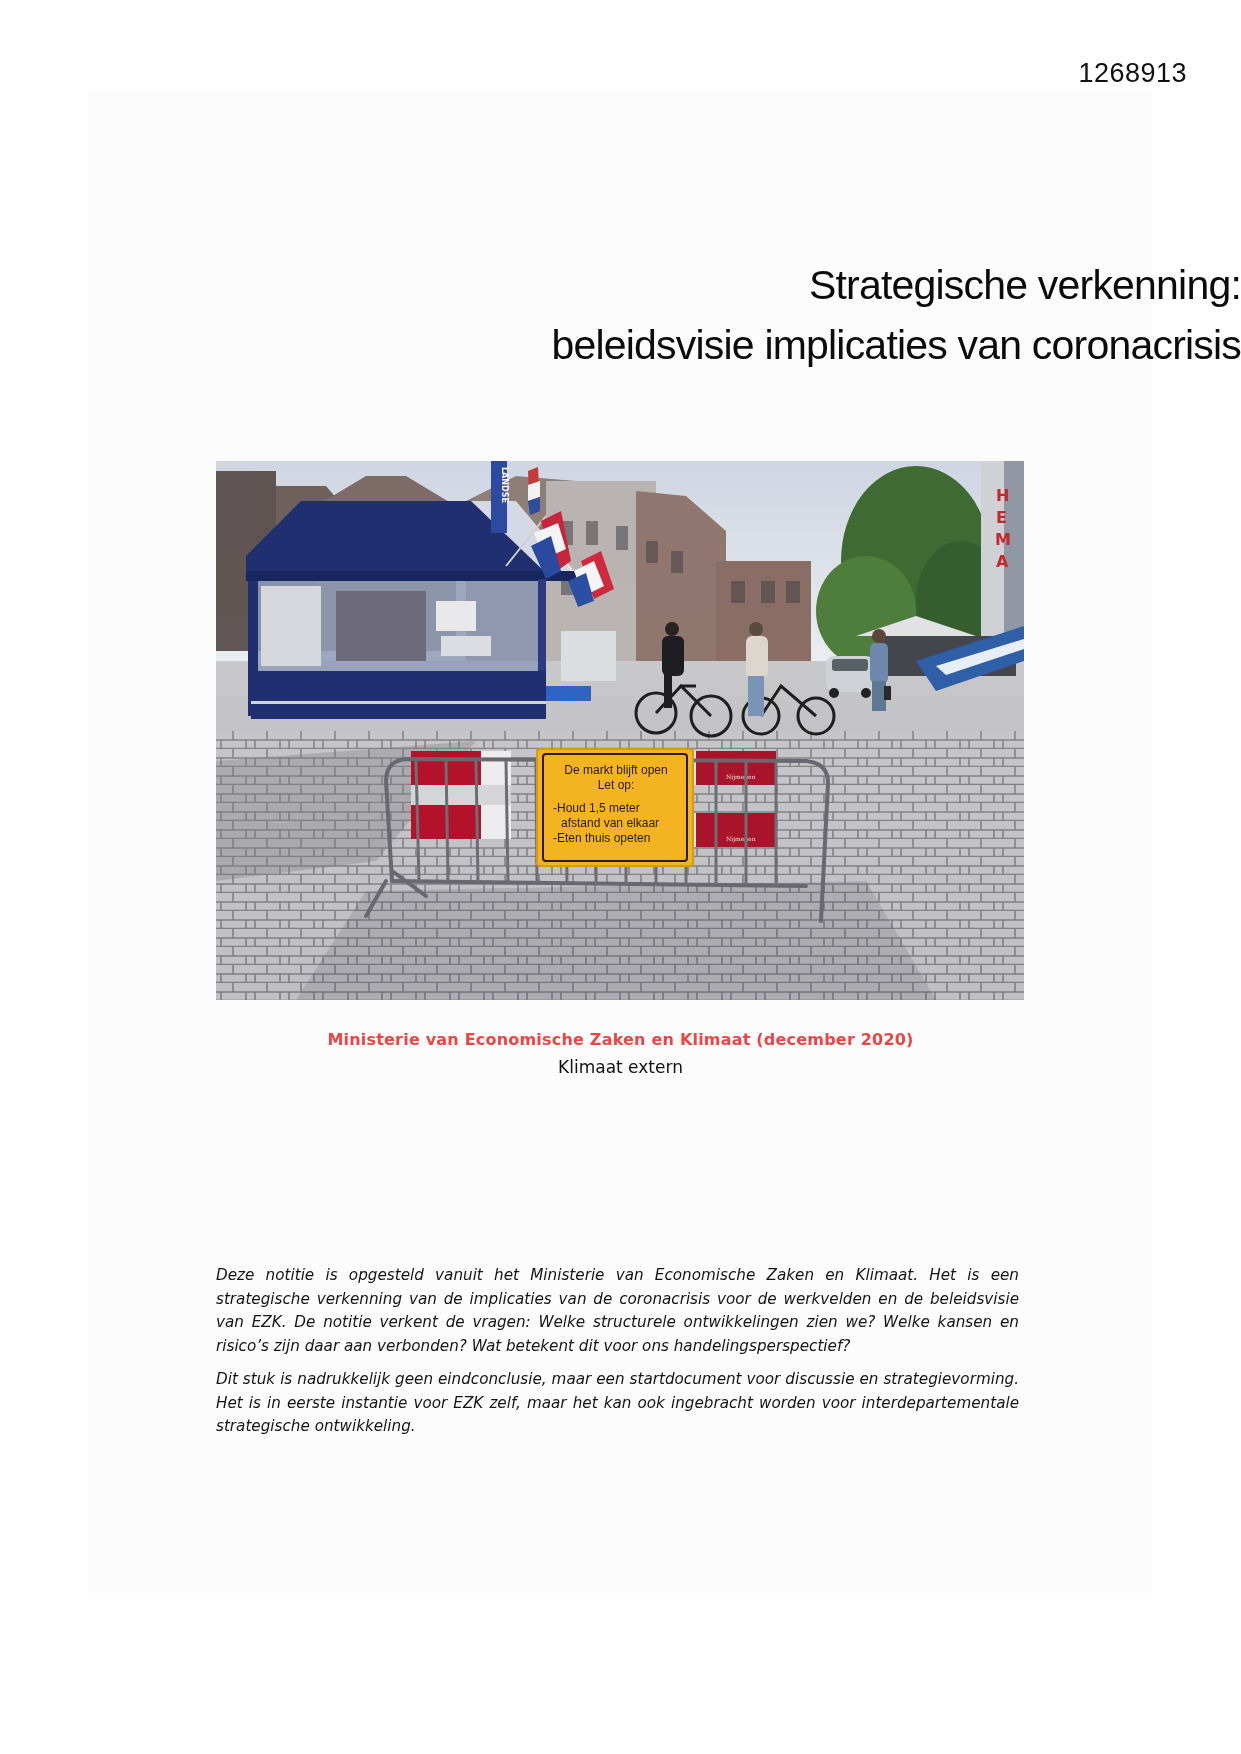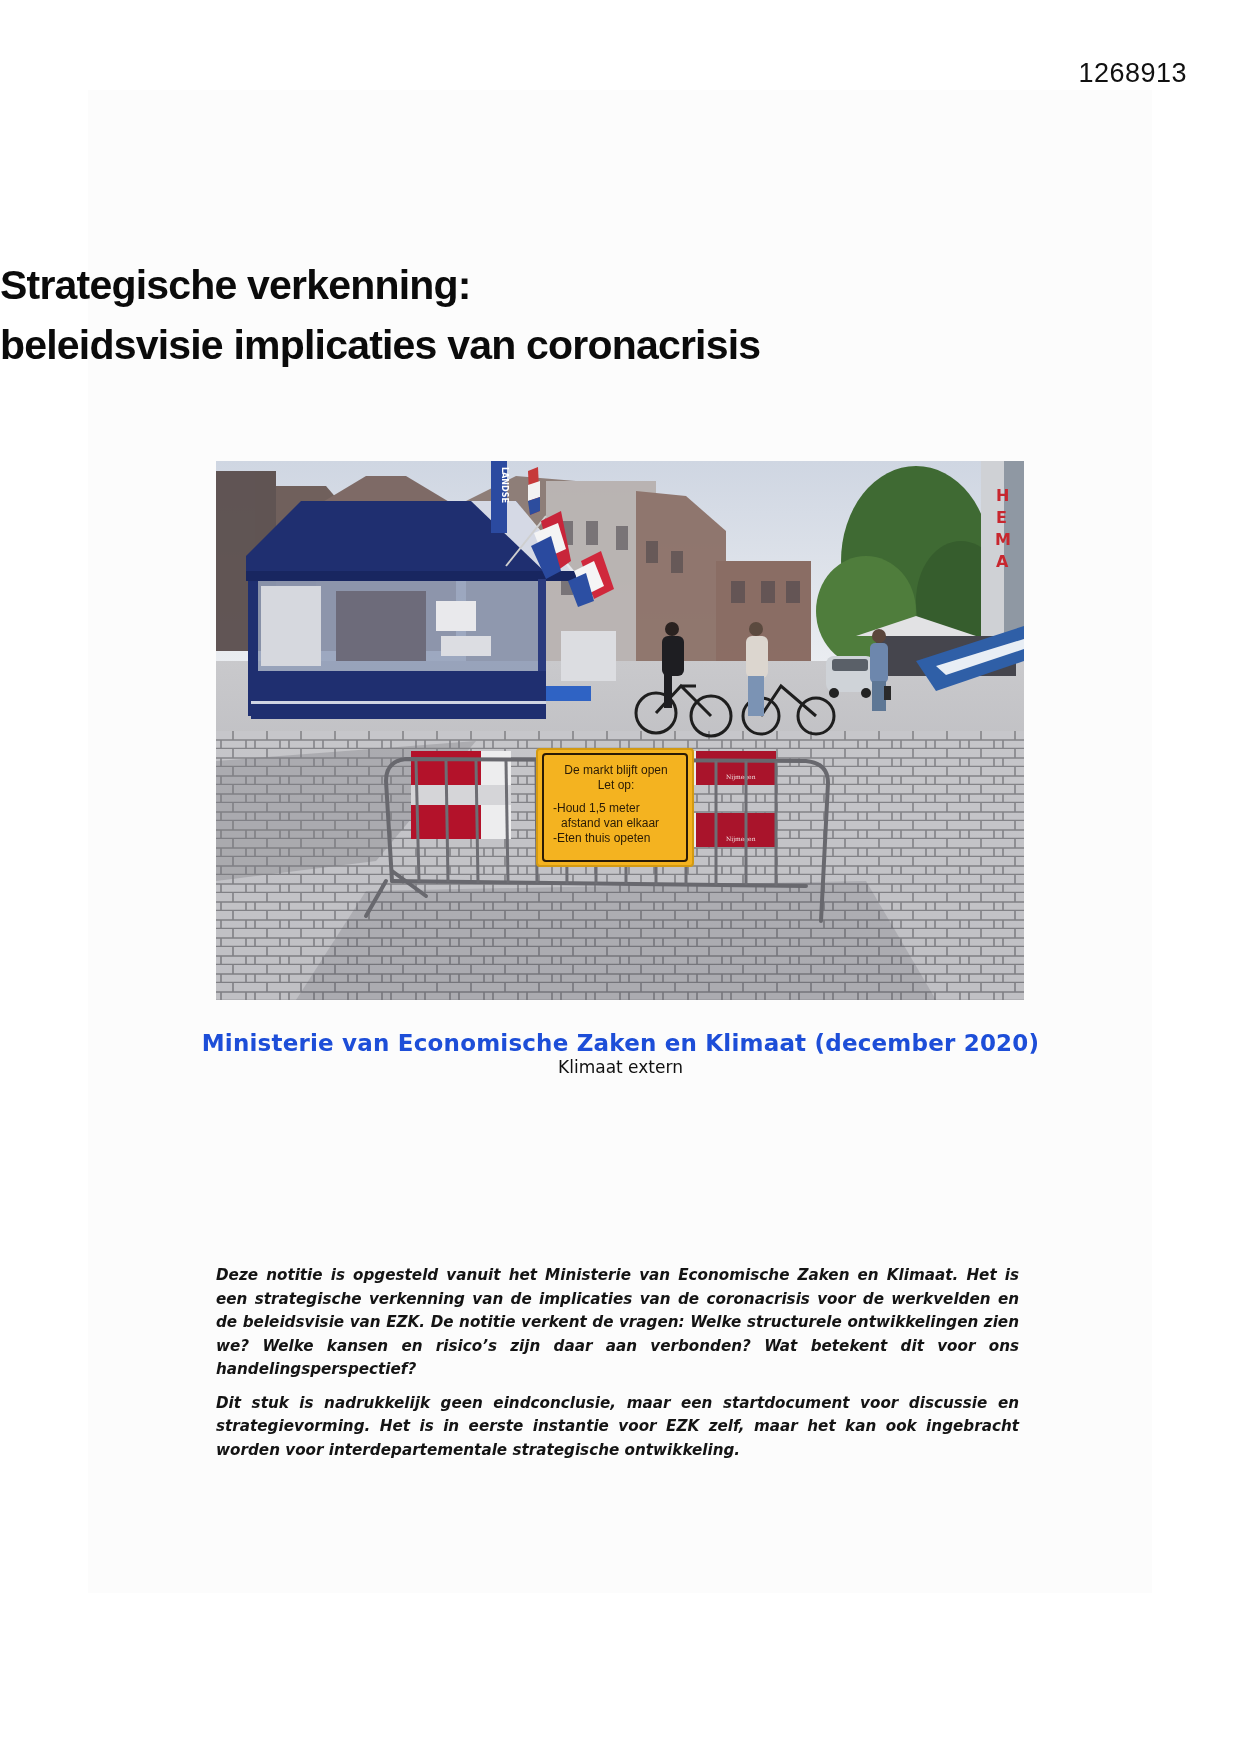--- a/index.html
+++ b/index.html
@@ -11,45 +11,45 @@
   .doc-number {
     position: absolute; right: 54px; top: 58px;
     font-family: Liberation Sans, sans-serif; font-size: 27px; color: #111;
     letter-spacing: 0.5px;
   }
   .page-panel {
     position: absolute; left: 88px; top: 90px; width: 1064px; height: 1503px;
     background: #fcfcfc;
   }
   .title {
-    position: absolute; left: 0; top: 255px; width: 1241px; text-align: left;
-    font-family: "Liberation Sans", sans-serif; font-weight: bold;
+    position: absolute; left: 0; top: 255px; width: 1241px; text-align: right;
+    font-family: "Liberation Sans", sans-serif; font-weight: normal;
     font-size: 41px; line-height: 60px; color: #0b0b0b; letter-spacing: -0.8px;
   }
   .title div { white-space: nowrap; }
   .photo {
     position: absolute; left: 216px; top: 461px; width: 808px; height: 539px;
     overflow: hidden; background: #c9c9cc;
   }
   .photo svg { display: block; }
   .publisher {
     position: absolute; left: 0; top: 1030px; width: 1241px; text-align: center;
-    font-family: "DejaVu Sans", sans-serif; font-weight: bold; font-size: 23px;
-    color: #1d4ed8; letter-spacing: 0.2px;
+    font-family: "DejaVu Sans", sans-serif; font-weight: bold; font-size: 16px;
+    color: #ef4444; letter-spacing: 0.2px;
   }
   .version {
     position: absolute; left: 0; top: 1057px; width: 1241px; text-align: center;
     font-family: "DejaVu Sans", sans-serif; font-size: 17px; color: #111;
   }
   .intro {
     position: absolute; left: 216px; top: 1264px; width: 808px;
     font-family: "DejaVu Sans", sans-serif; font-style: italic; font-size: 15.2px;
     line-height: 23.5px; color: #141414; text-align: justify;
   }
-  .intro p { margin: 0 5px 10px 0; font-weight: bold; }
+  .intro p { margin: 0 5px 10px 0; }
 </style>
 </head>
 <body>
 
 <div class="page-panel"></div>
 
 <div class="doc-number">1268913</div>
 
 <div class="title">
   <div>Strategische verkenning:</div>

